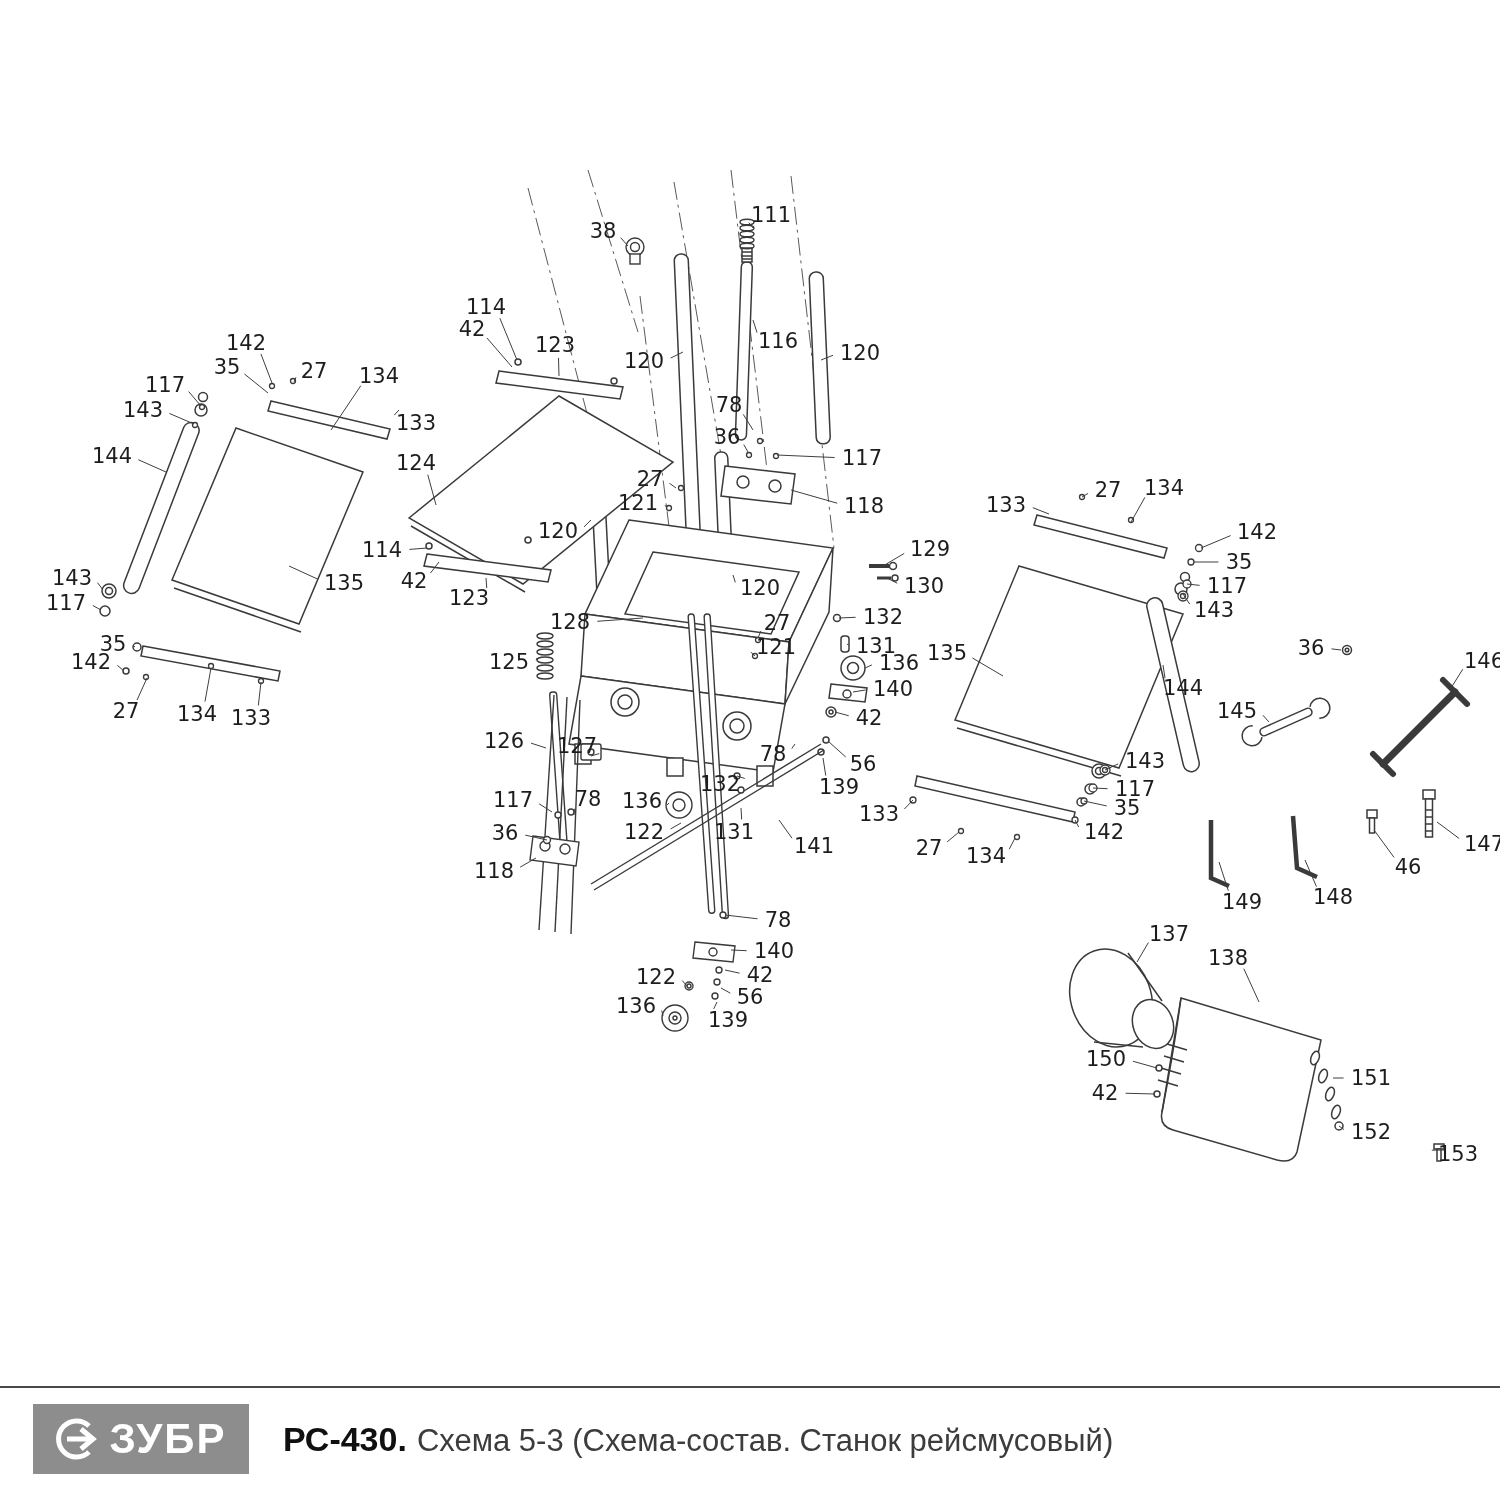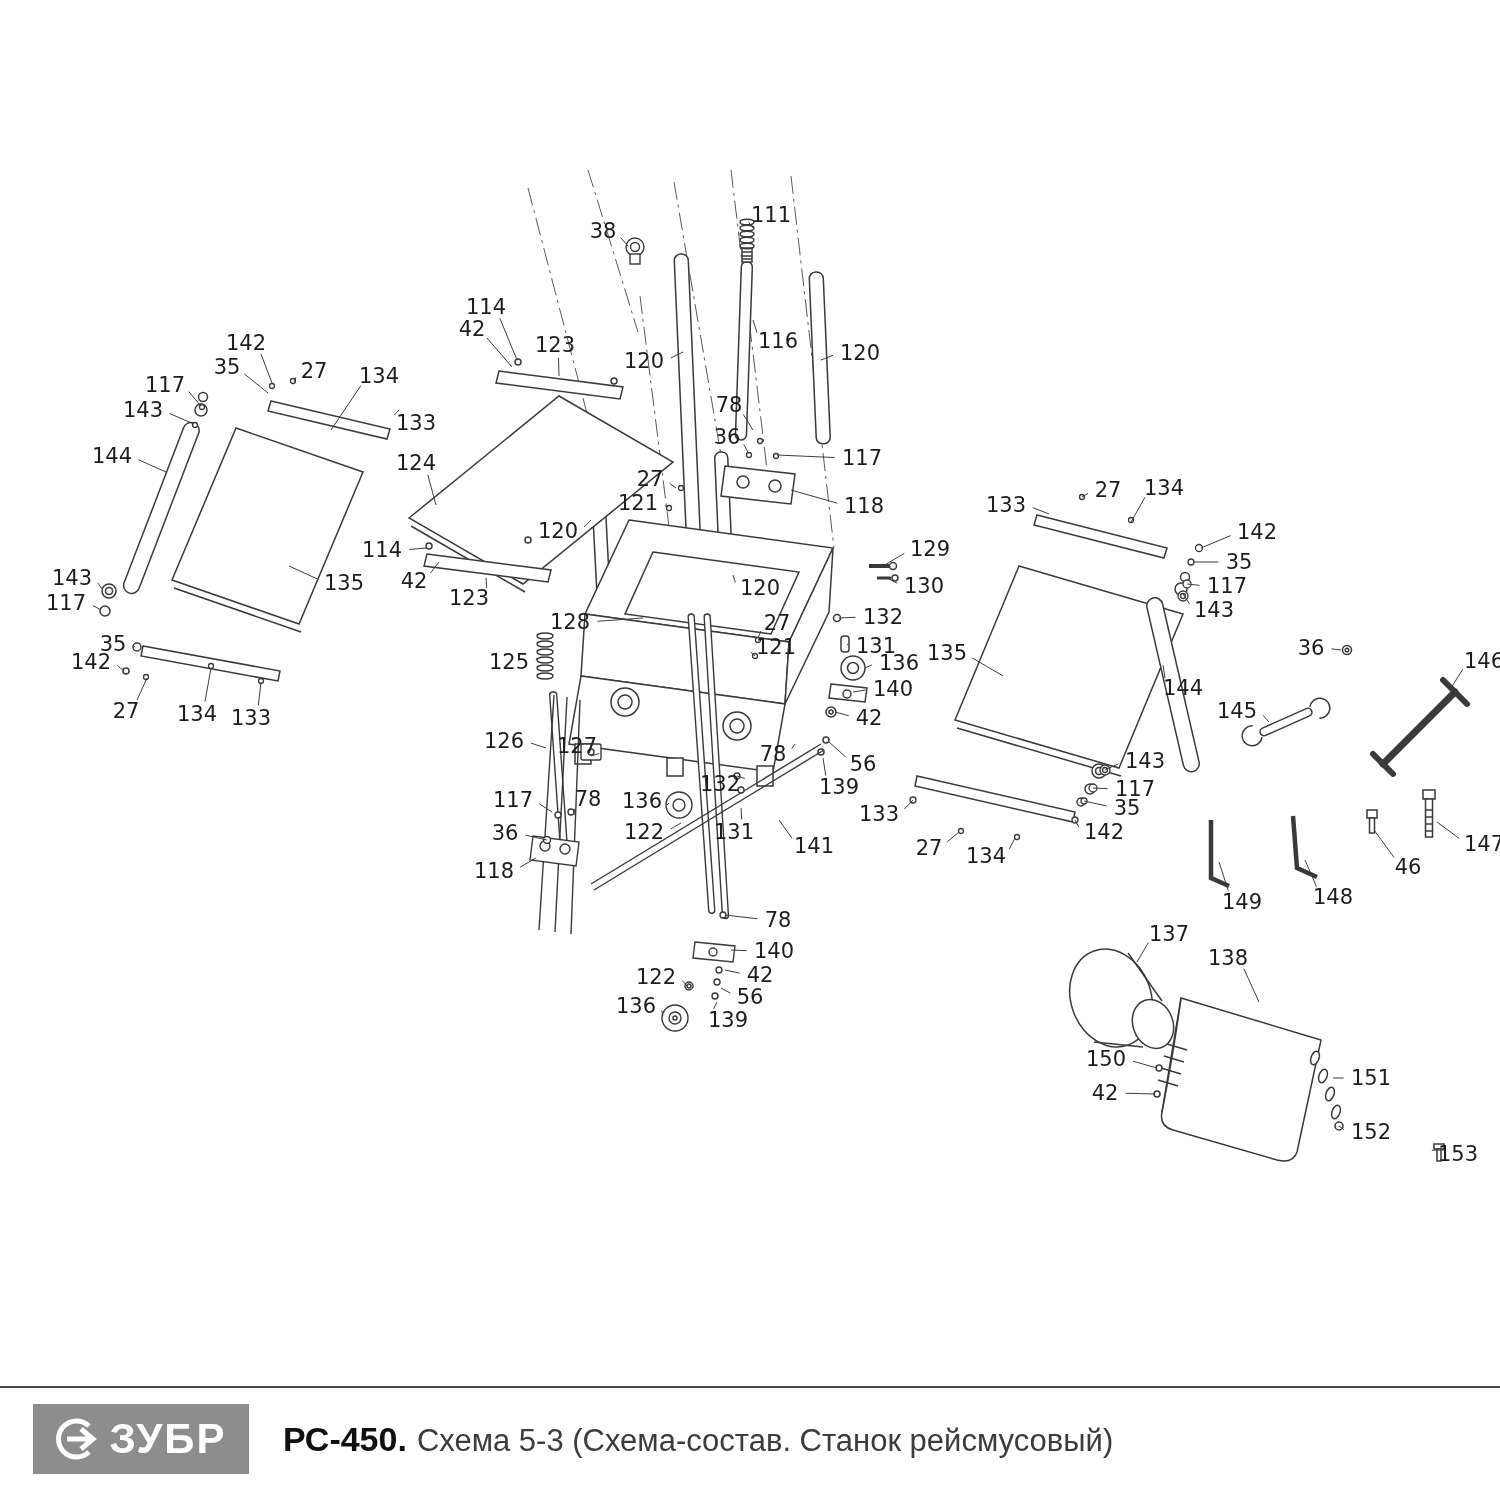--- a/index.html
+++ b/index.html
@@ -481,16 +481,16 @@
   <div class="footer-row">
     <div class="logo-box" data-name="zubr-logo">
       <svg width="44" height="44" viewBox="0 0 44 44" data-name="zubr-arrow-icon">
         <path d="M34,9 A18,18 0 1 0 34,35" fill="none" stroke="#ffffff" stroke-width="5"></path>
         <path d="M12,22 h22" fill="none" stroke="#ffffff" stroke-width="5"></path>
         <path d="M26,12 L38,22 L26,32" fill="none" stroke="#ffffff" stroke-width="5"></path>
       </svg>
       <span class="logo-text" data-name="brand-name">ЗУБР</span>
     </div>
     <div class="caption" data-name="schema-title">
-      <span class="model" data-name="model-number">РС-450.</span><span data-name="schema-subtitle">Схема 5-3 (Схема-состав. Станок рейсмусовый)</span>
+      <span class="model" data-name="model-number">РС-430.</span><span data-name="schema-subtitle">Схема 5-3 (Схема-состав. Станок рейсмусовый)</span>
     </div>
   </div>
 </div>
 
 </body></html>

